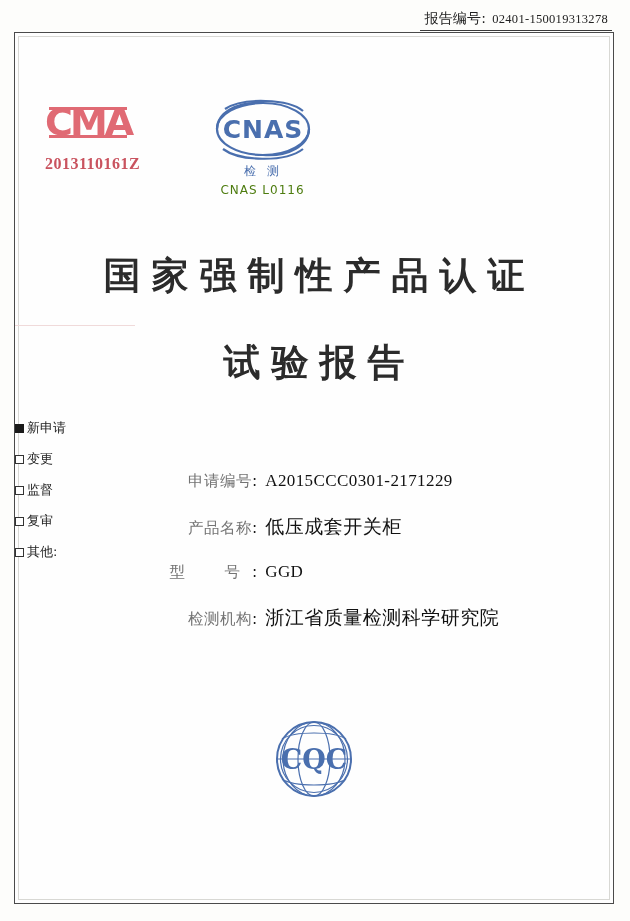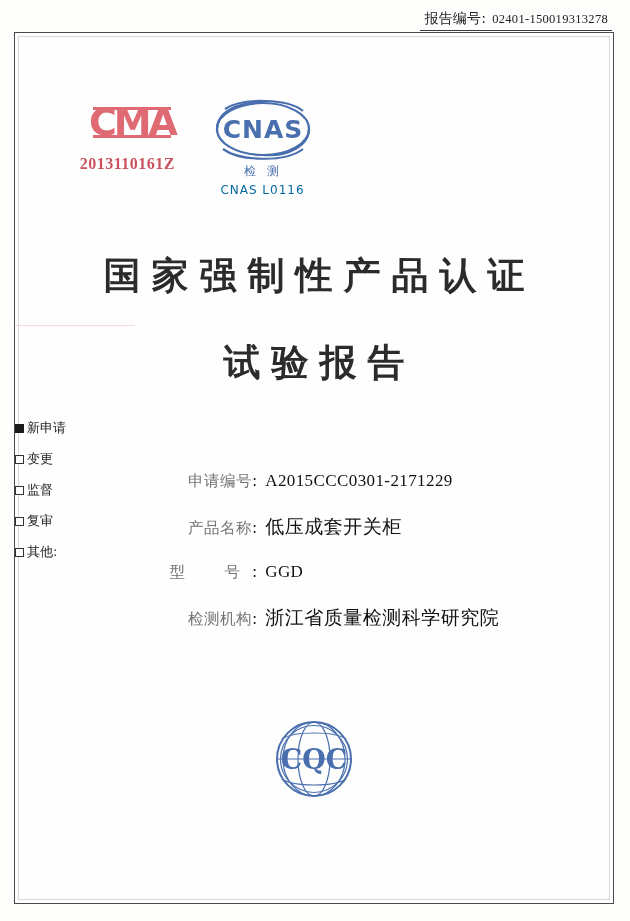--- a/index.html
+++ b/index.html
@@ -79,21 +79,21 @@
     left: 0;
     width: 100%;
     height: 120px;
   }
 
   .cma-block {
     position: absolute;
     left: 30px;
     top: 8px;
     width: 130px;
-    text-align: right;
+    text-align: left;
   }
   .cma-logo {
     font-family: "DejaVu Sans", sans-serif;
     font-weight: bold;
     font-size: 38px;
     color: #e06a74;
     letter-spacing: -3px;
     line-height: 1;
     position: relative;
     display: inline-block;
@@ -141,21 +141,21 @@
   .cnas-sub {
     font-family: Liberation Mono, monospace;
     font-size: 12px;
     color: #4a6fae;
     letter-spacing: 2px;
     margin-top: -4px;
   }
   .cnas-code {
     font-family: "DejaVu Sans", sans-serif;
     font-size: 12px;
-    color: #0369a1;
+    color: #4d7c0f;
     letter-spacing: 1px;
     margin-top: 3px;
   }
 
   
   .title-main {
     position: absolute;
     top: 218px;
     left: 0;
     width: 100%;

